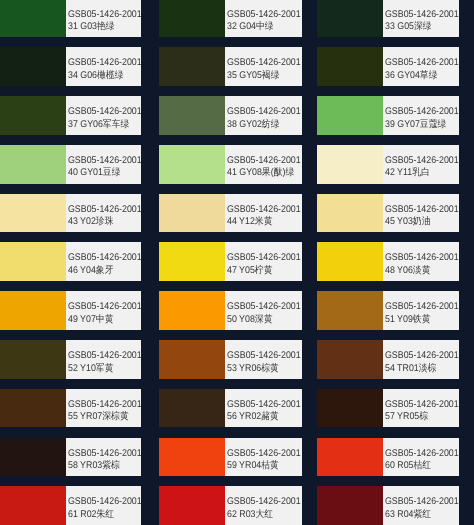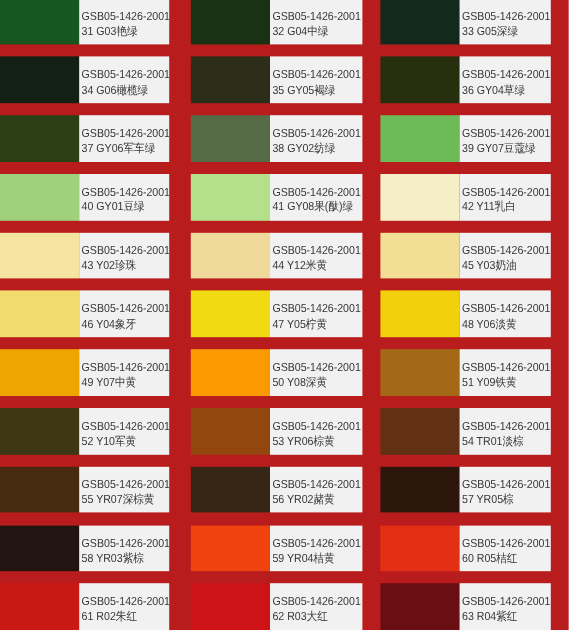--- a/index.html
+++ b/index.html
@@ -13,21 +13,21 @@
   }
   body {
     font-family: "Liberation Sans", sans-serif;
     -webkit-font-smoothing: antialiased;
     text-rendering: geometricPrecision;
   }
   .sheet {
     position: relative;
     width: 474px;
     height: 525px;
-    background: #b91c1c;
+    background: #0f172a;
   }
   .swatch-cell {
     position: absolute;
     display: flex;
     align-items: stretch;
   }
   .chip {
     flex: 0 0 66px;
     width: 66px;
     background: #cccccc;

